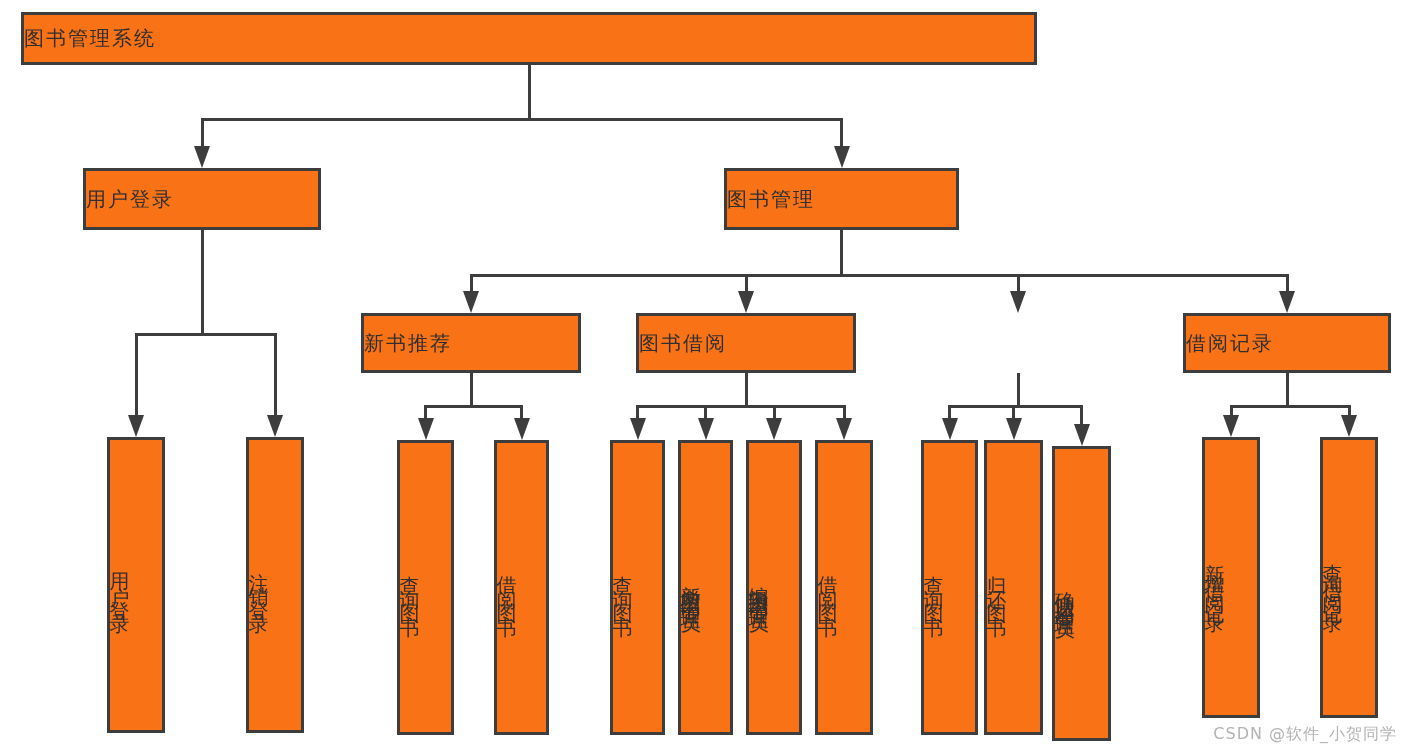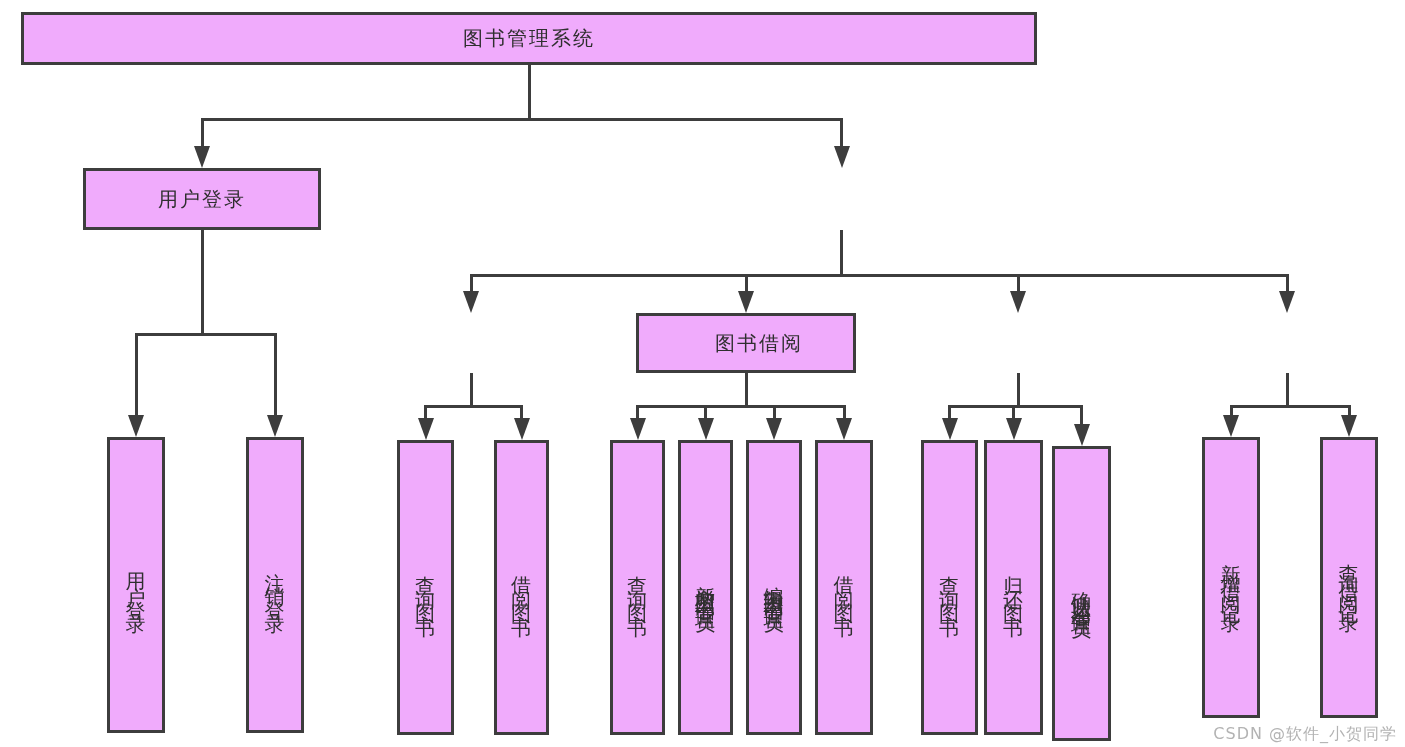--- a/index.html
+++ b/index.html
@@ -7,25 +7,25 @@
     position: relative;
     width: 1405px;
     height: 747px;
     background: var(--bg, #ffffff);
     overflow: hidden;
     font-family: "DejaVu Sans", "Liberation Sans", sans-serif;
   }
   .node {
     position: absolute;
     box-sizing: border-box;
-    background: #f0abfc;
+    background: #f97316;
     border: 3px solid var(--line, #3d3d3d);
     display: flex;
     align-items: center;
-    justify-content: center;
+    justify-content: flex-start;
     z-index: 2;
   }
   .node .label {
     color: var(--text, #2f2f2f);
     font-size: 20px;
     letter-spacing: 2px;
     white-space: nowrap;
   }
   .node.vert .label {
     writing-mode: vertical-rl;
@@ -62,22 +62,31 @@
 <body>
 
 <div id="canvas">
   <div class="watermark">CSDN @软件_小贺同学</div>
 <div class="node" style="left: 21px; top: 12px; width: 1016px; height: 53px;">
       <span class="label">图书管理系统</span>
     </div>
     <div class="node" style="left: 83px; top: 168px; width: 238px; height: 62px;">
       <span class="label">用户登录</span>
     </div>
-    <div class="node" style="left: 636px; top: 313px; width: 220px; height: 60px; padding-left: 26px;">
+    <div class="node" style="left: 724px; top: 168px; width: 235px; height: 62px;">
+      <span class="label">图书管理</span>
+    </div>
+    <div class="node" style="left: 361px; top: 313px; width: 220px; height: 60px;">
+      <span class="label">新书推荐</span>
+    </div>
+    <div class="node" style="left: 636px; top: 313px; width: 220px; height: 60px;">
       <span class="label">图书借阅</span>
+    </div>
+    <div class="node" style="left: 1183px; top: 313px; width: 208px; height: 60px;">
+      <span class="label">借阅记录</span>
     </div>
     <div class="node vert" style="left: 107px; top: 437px; width: 58px; height: 296px;">
       <span class="label" style="letter-spacing: 14px;">用户登录</span>
     </div>
     <div class="node vert" style="left: 246px; top: 437px; width: 58px; height: 296px;">
       <span class="label" style="letter-spacing: 14px;">注销登录</span>
     </div>
     <div class="node vert" style="left: 397px; top: 440px; width: 57px; height: 295px;">
       <span class="label" style="letter-spacing: 14px;">查询图书</span>
     </div>

